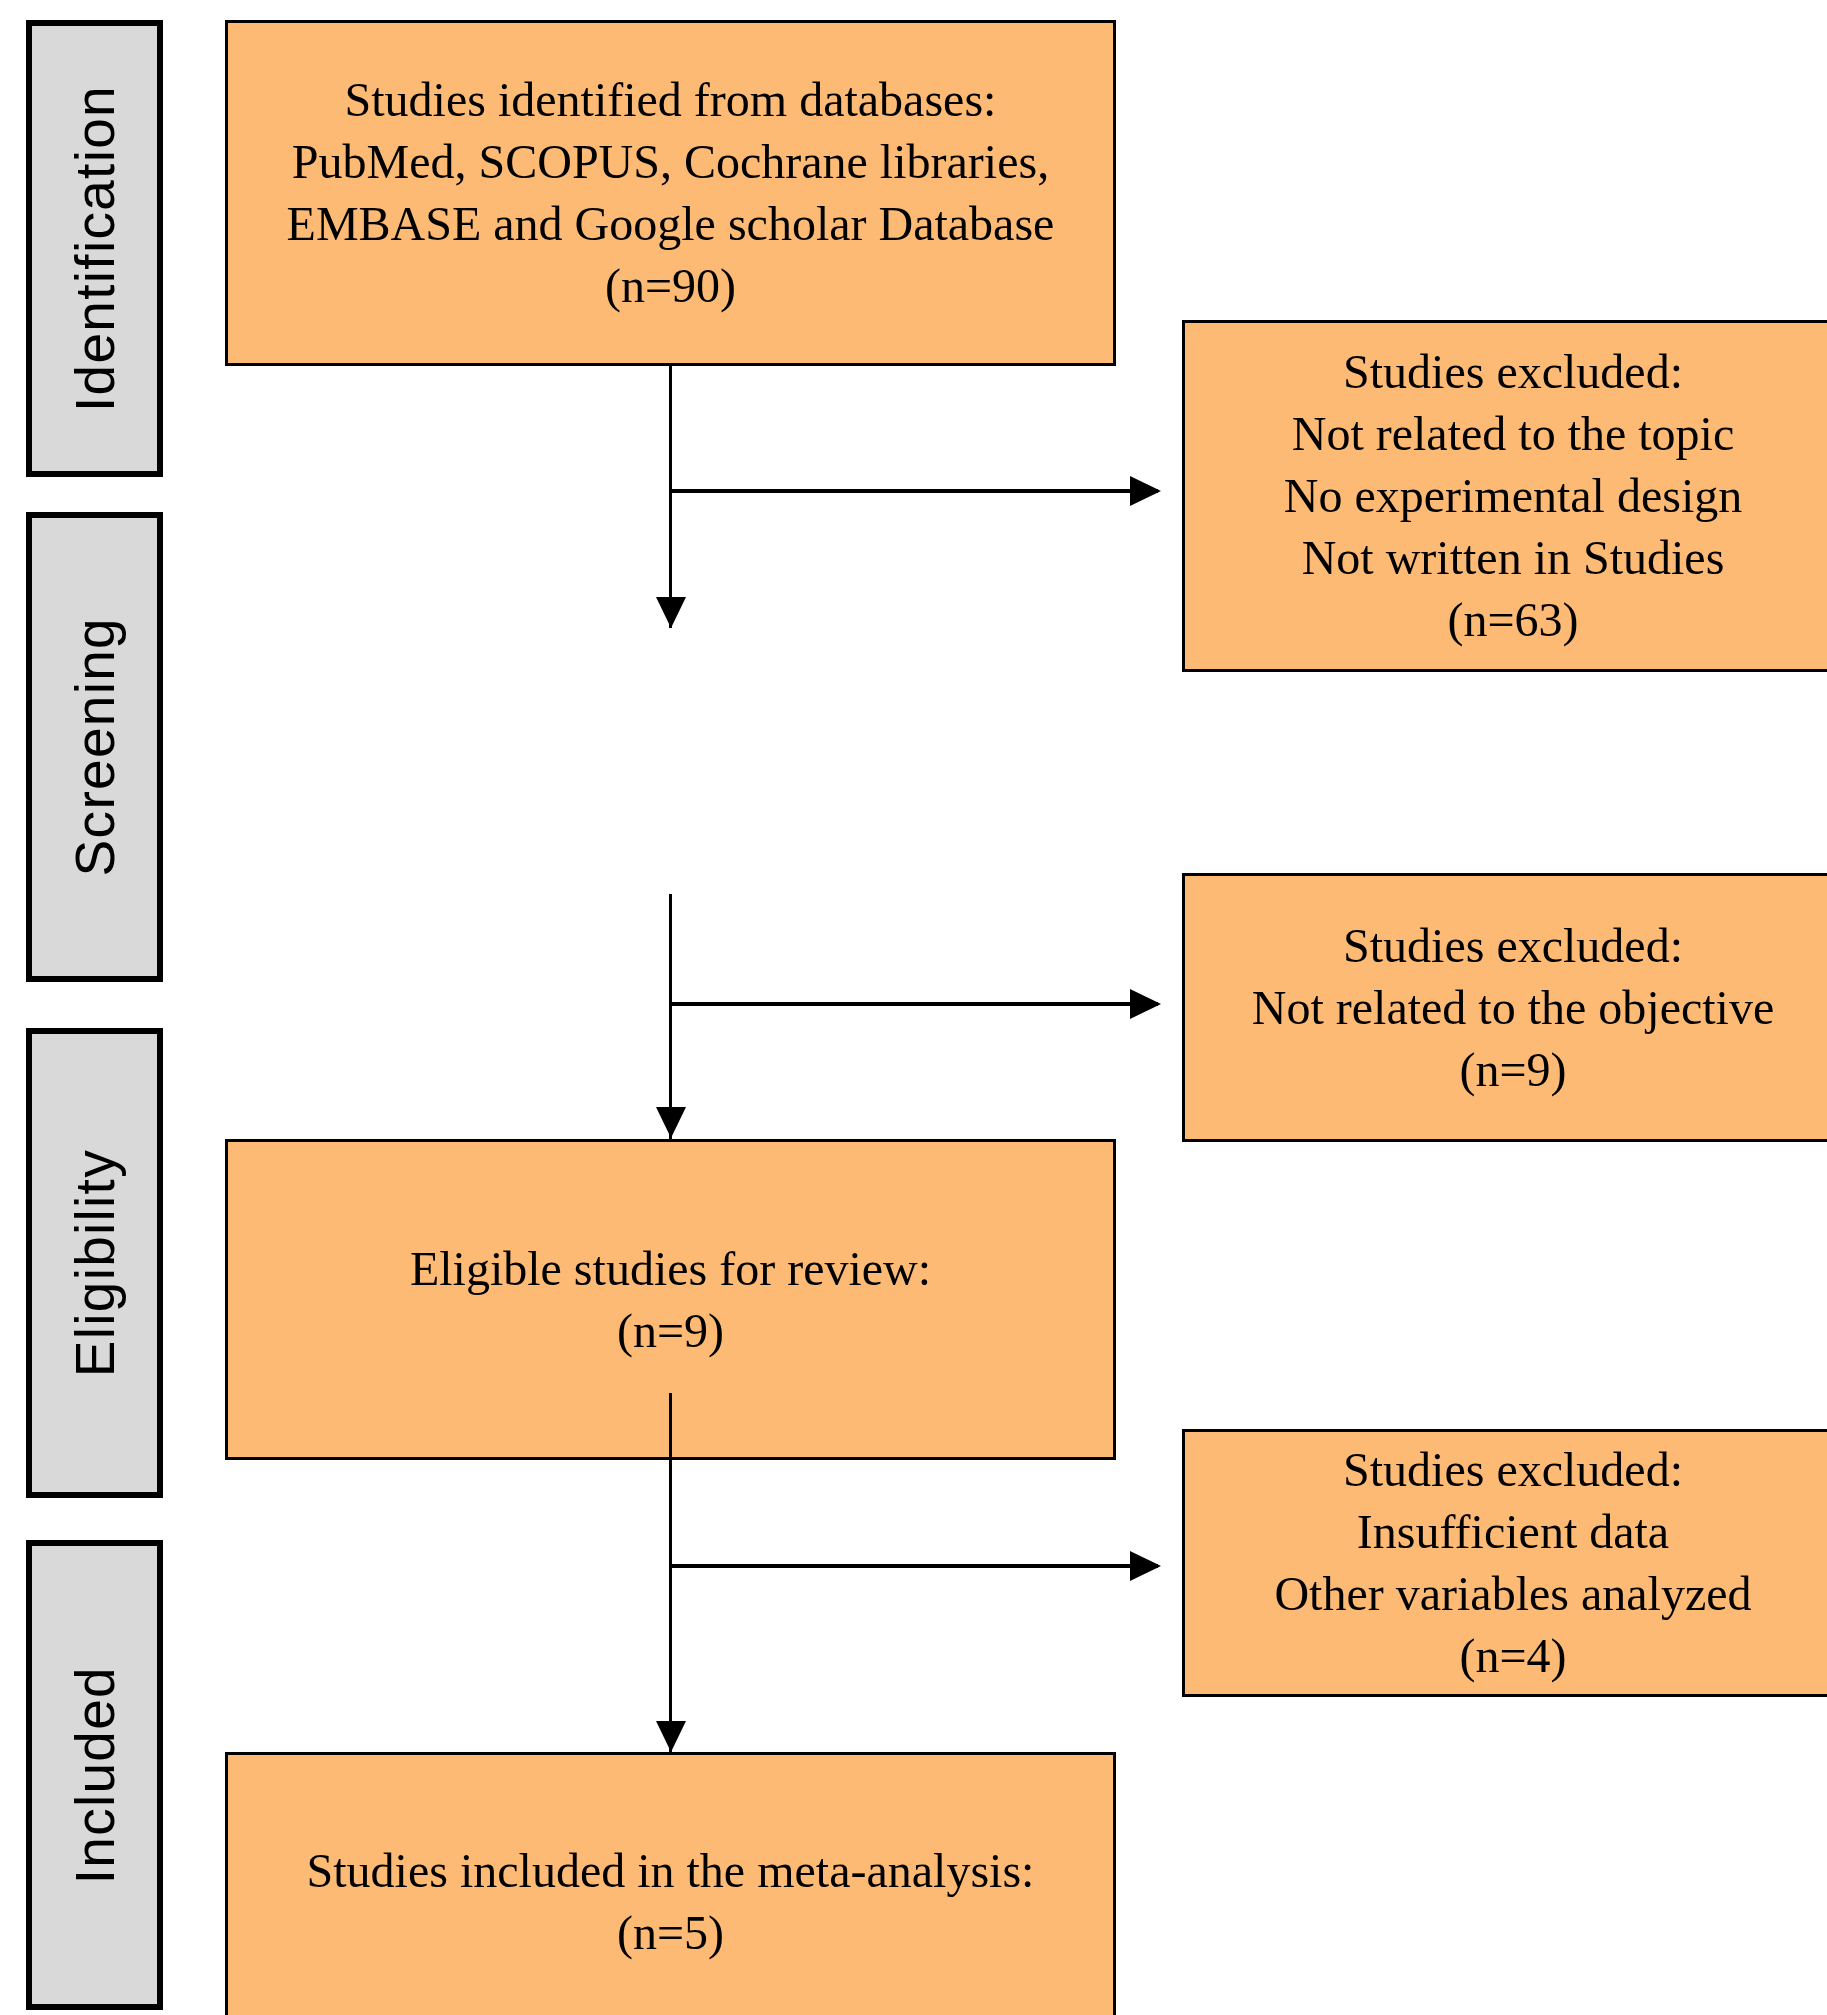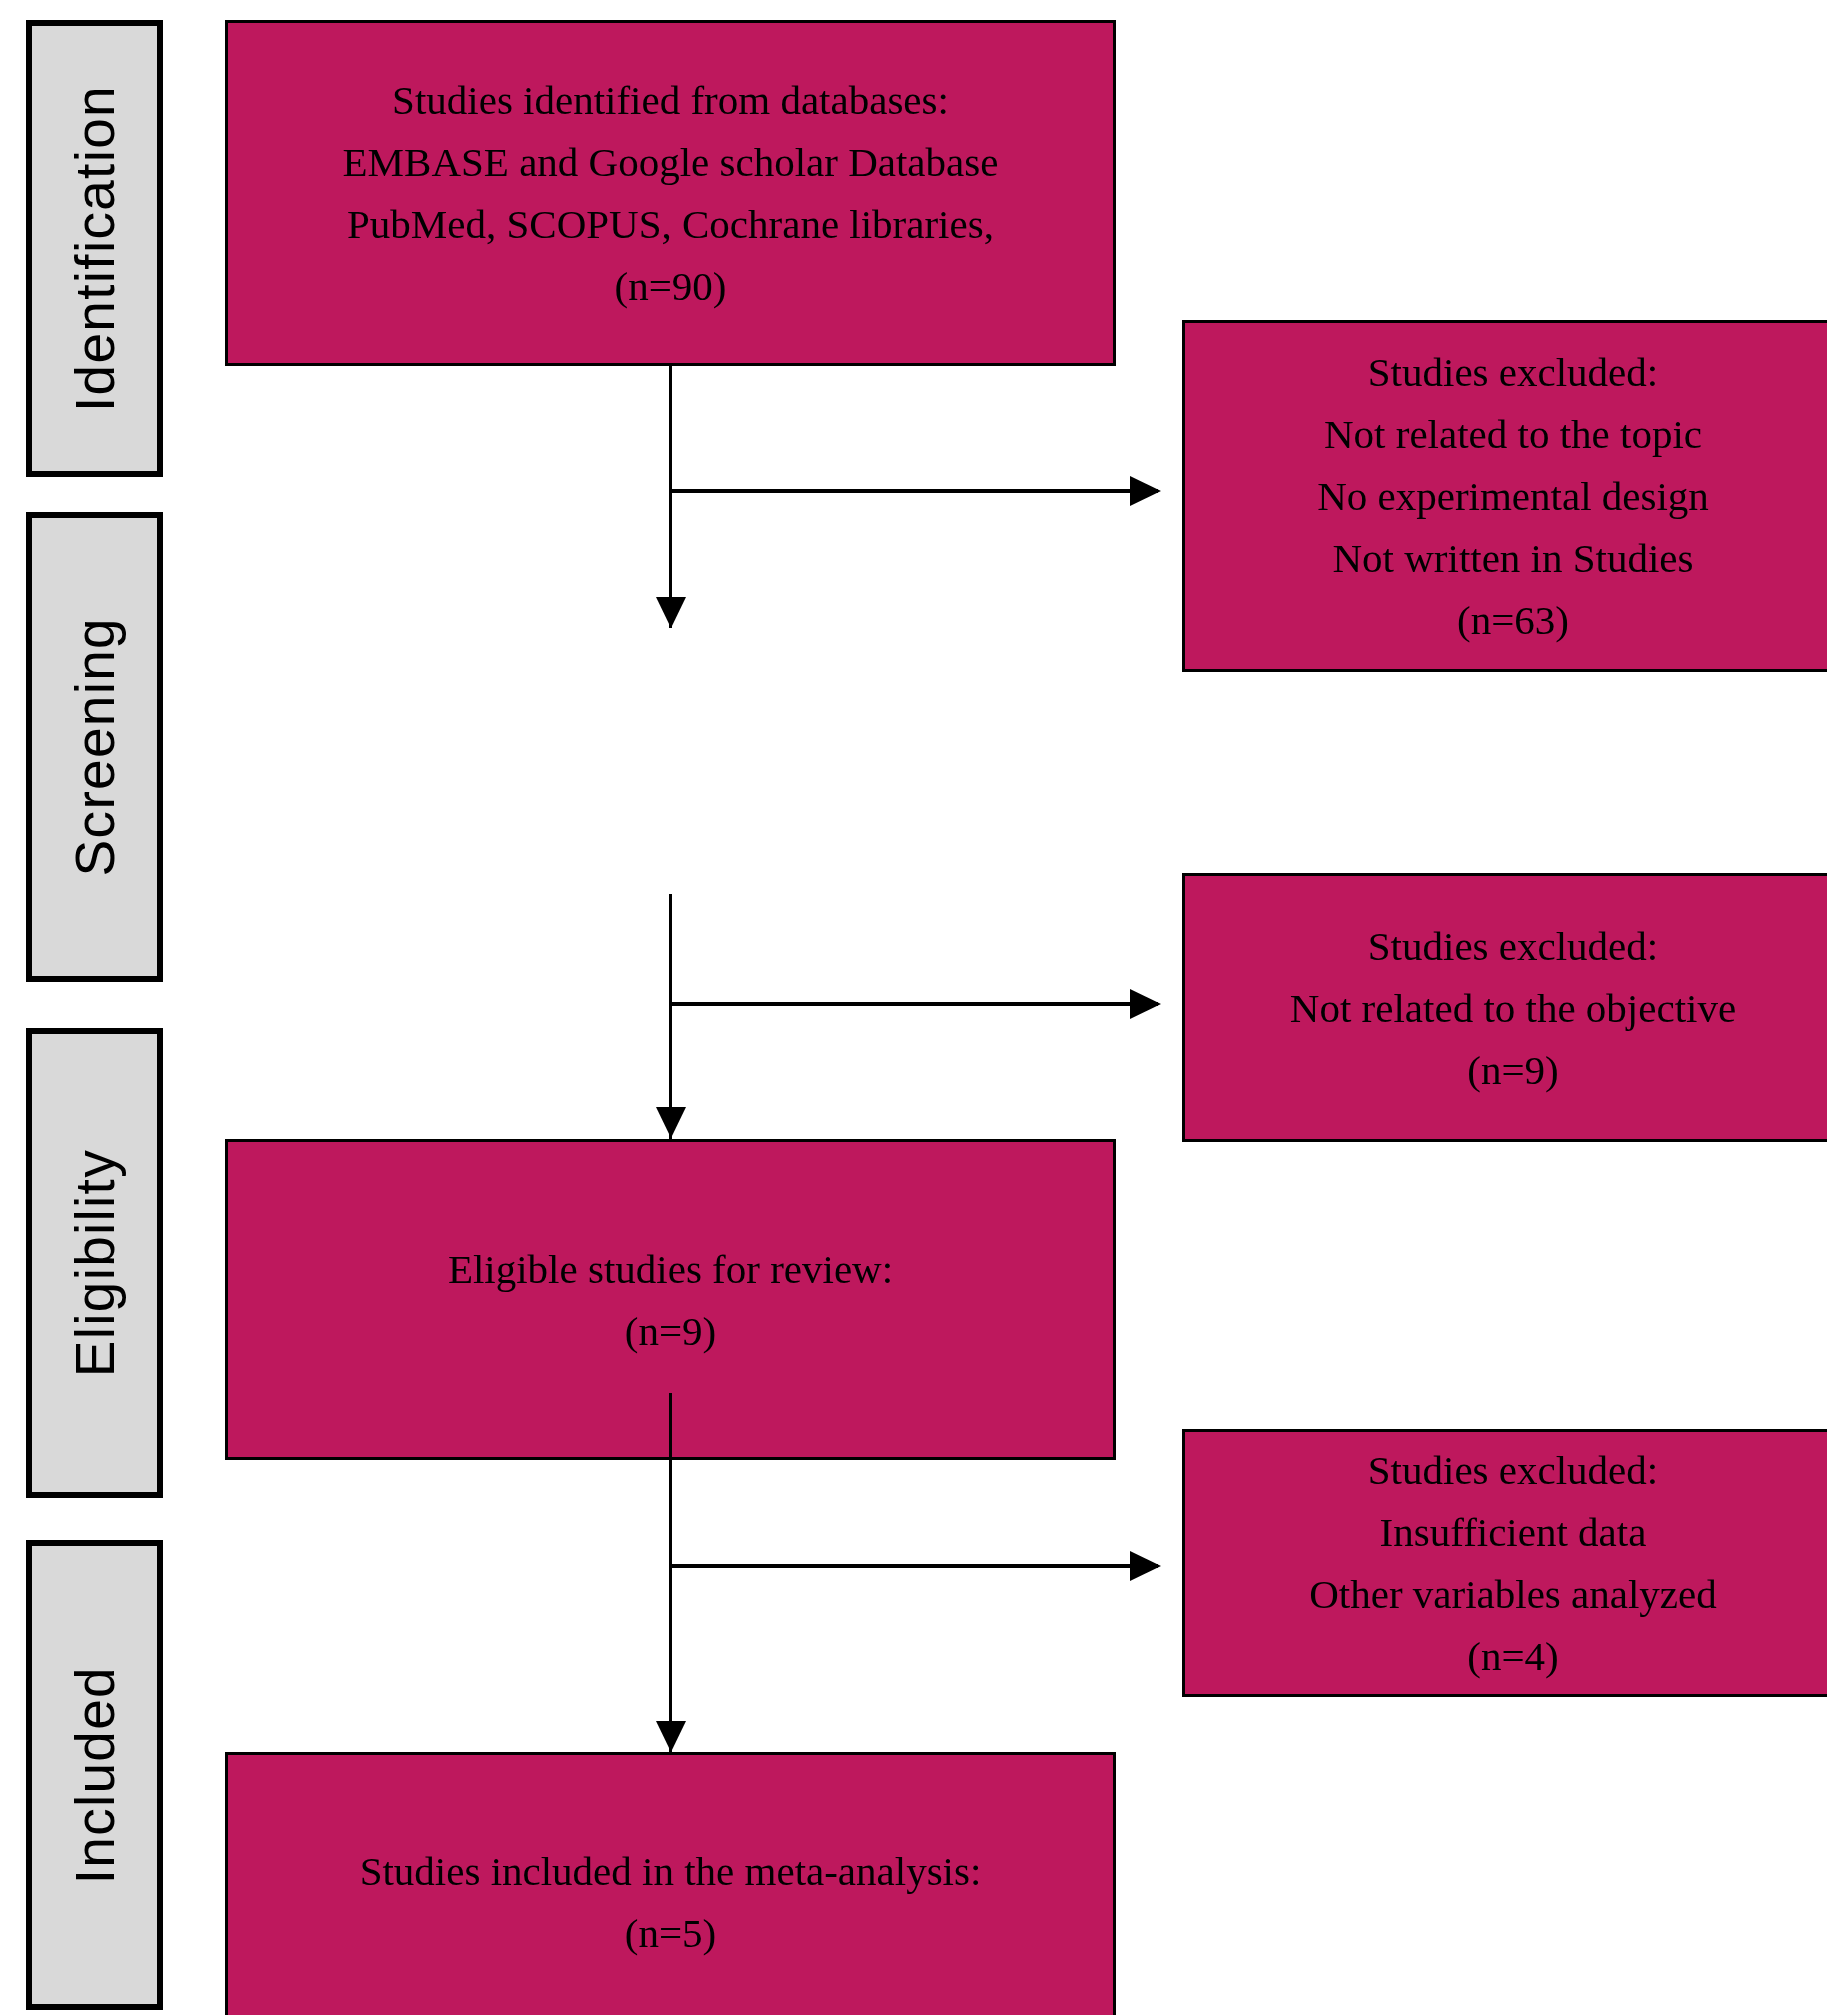--- a/index.html
+++ b/index.html
@@ -34,29 +34,29 @@
     white-space: nowrap;
   }
   .stage.s1 { top: 19.6px;   height: 457px; }
   .stage.s2 { top: 512px;  height: 470px; }
   .stage.s3 { top: 1028px; height: 470px; }
   .stage.s4 { top: 1540px; height: 470px; }
 
   
   .box {
     position: absolute;
-    background: #be185d;
+    background: #fdba74;
     border: 3.9px solid #000000;
     box-sizing: border-box;
     display: flex;
     flex-direction: column;
     justify-content: center;
     align-items: center;
     text-align: center;
-    font-size: 41px;
+    font-size: 48px;
     line-height: 62px;
   }
   .box .line { width: 100%; }
   .main { left: 225px; width: 891px; }
   .m1 { top: 19.6px;   height: 346px; }
   .m2 { top: 628px;  height: 266px; }
   .m3 { top: 1139px; height: 321px; }
   .m4 { top: 1752px; height: 300px; }
   .excl { left: 1158px; width: 662px; margin-left: 24px; }
   .e1 { top: 320px;  height: 352px; }
@@ -119,22 +119,22 @@
   </div>
   <div class="stage s3">
     <span class="stage-label">Eligibility</span>
   </div>
   <div class="stage s4">
     <span class="stage-label">Included</span>
   </div>
 
   <div class="box main m1">
     <div class="line">Studies identified from databases:</div>
+    <div class="line">PubMed, SCOPUS, Cochrane libraries,</div>
     <div class="line">EMBASE and Google scholar Database</div>
-    <div class="line">PubMed, SCOPUS, Cochrane libraries,</div>
     <div class="line">(n=90)</div>
   </div>
 
 
   <div class="box main m3">
     <div class="line">Eligible studies for review:</div>
     <div class="line">(n=9)</div>
   </div>
 
   <div class="box main m4">

